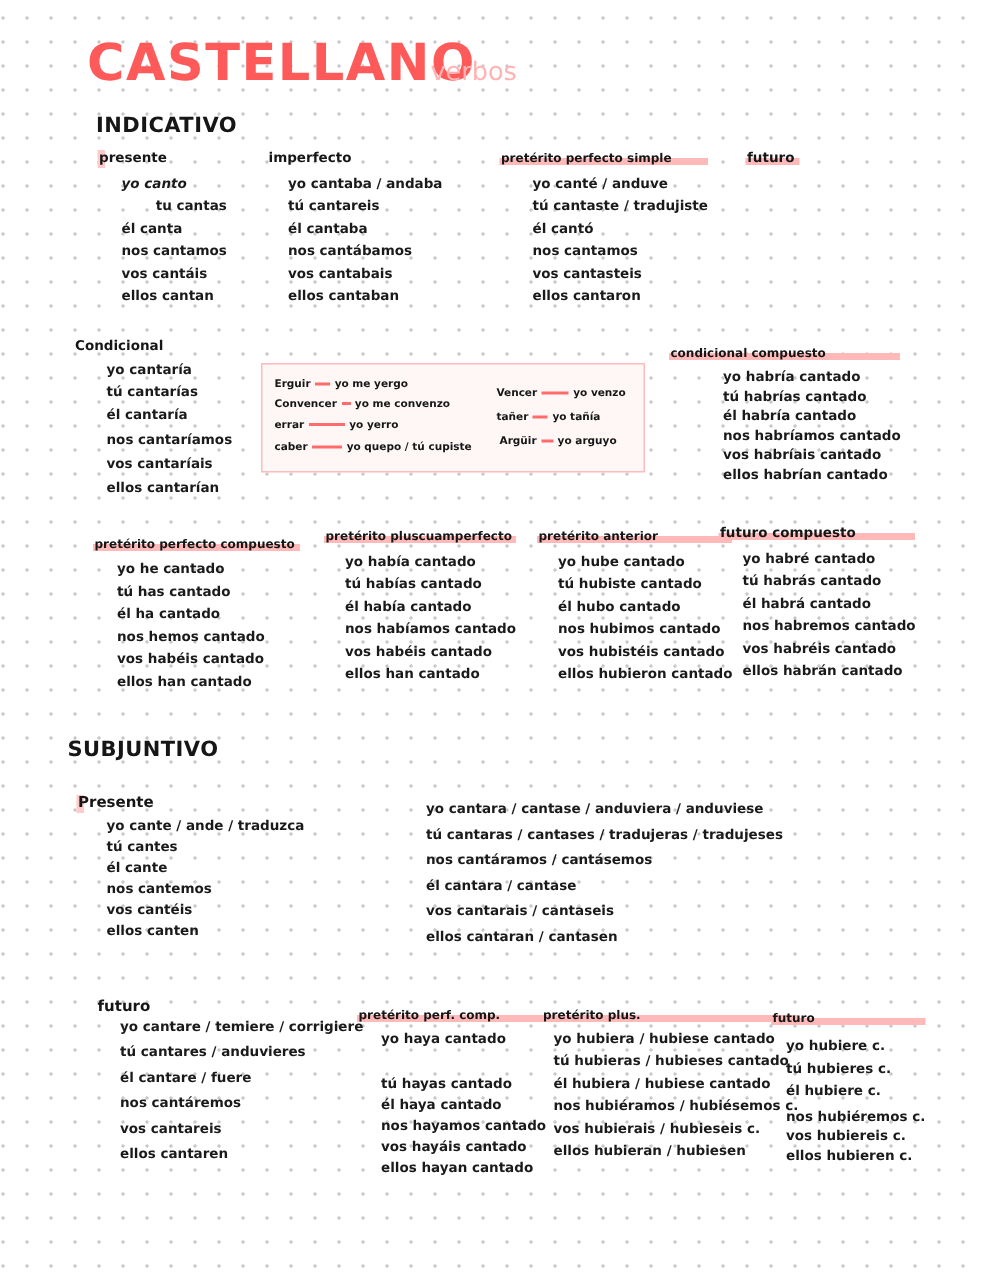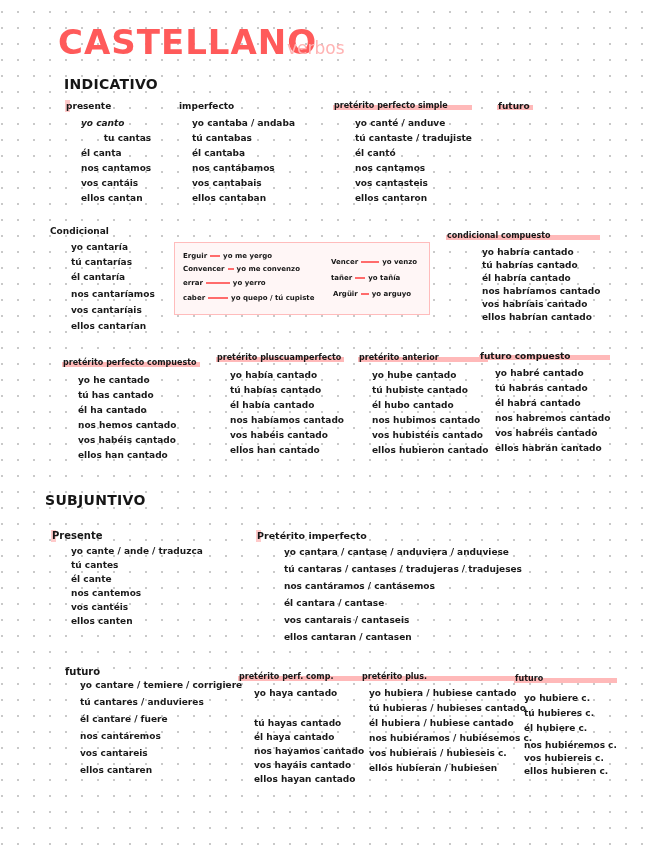--- a/index.html
+++ b/index.html
@@ -63,21 +63,21 @@
     <li style="margin-top:5px;">nos cantamos</li>
     <li style="margin-top:5px;">vos cantáis</li>
     <li style="margin-top:5px;">ellos cantan</li>
   </ul>
 </div>
 
 <div class="abs" style="left:178px; top:100px;">
   <div class="tense">imperfecto</div>
   <ul class="forms" style="margin-left:14px;">
     <li style="margin-top:6px;">yo cantaba / andaba</li>
-    <li style="margin-top:5px;">tú cantabas</li>
+    <li style="margin-top:5px;">tú cantareis</li>
     <li style="margin-top:5px;">él cantaba</li>
     <li style="margin-top:5px;">nos cantábamos</li>
     <li style="margin-top:5px;">vos cantabais</li>
     <li style="margin-top:5px;">ellos cantaban</li>
   </ul>
 </div>
 
 <div class="abs" style="left:333px; top:100px;">
   <div class="tense hl" style="font-size:8px;">pretérito perfecto simple</div>
   <ul class="forms" style="margin-left:22px;">
@@ -212,21 +212,20 @@
     <li style="margin-top:4px;">yo cante / ande / traduzca</li>
     <li style="margin-top:4px;">tú cantes</li>
     <li style="margin-top:4px;">él cante</li>
     <li style="margin-top:4px;">nos cantemos</li>
     <li style="margin-top:4px;">vos cantéis</li>
     <li style="margin-top:4px;">ellos canten</li>
   </ul>
 </div>
 
 <div class="abs" style="left:256px; top:530px;">
-  <div class="tense hl-left" style="font-size:9.5px;">Pretérito imperfecto</div>
   <ul class="forms" style="margin-left:28px; font-size:9px;">
     <li style="margin-top:5px;">yo cantara / cantase / anduviera / anduviese</li>
     <li style="margin-top:7px;">tú cantaras / cantases / tradujeras / tradujeses</li>
     <li style="margin-top:7px;">nos cantáramos / cantásemos</li>
     <li style="margin-top:7px;">él cantara / cantase</li>
     <li style="margin-top:7px;">vos cantarais / cantaseis</li>
     <li style="margin-top:7px;">ellos cantaran / cantasen</li>
   </ul>
 </div>
 

